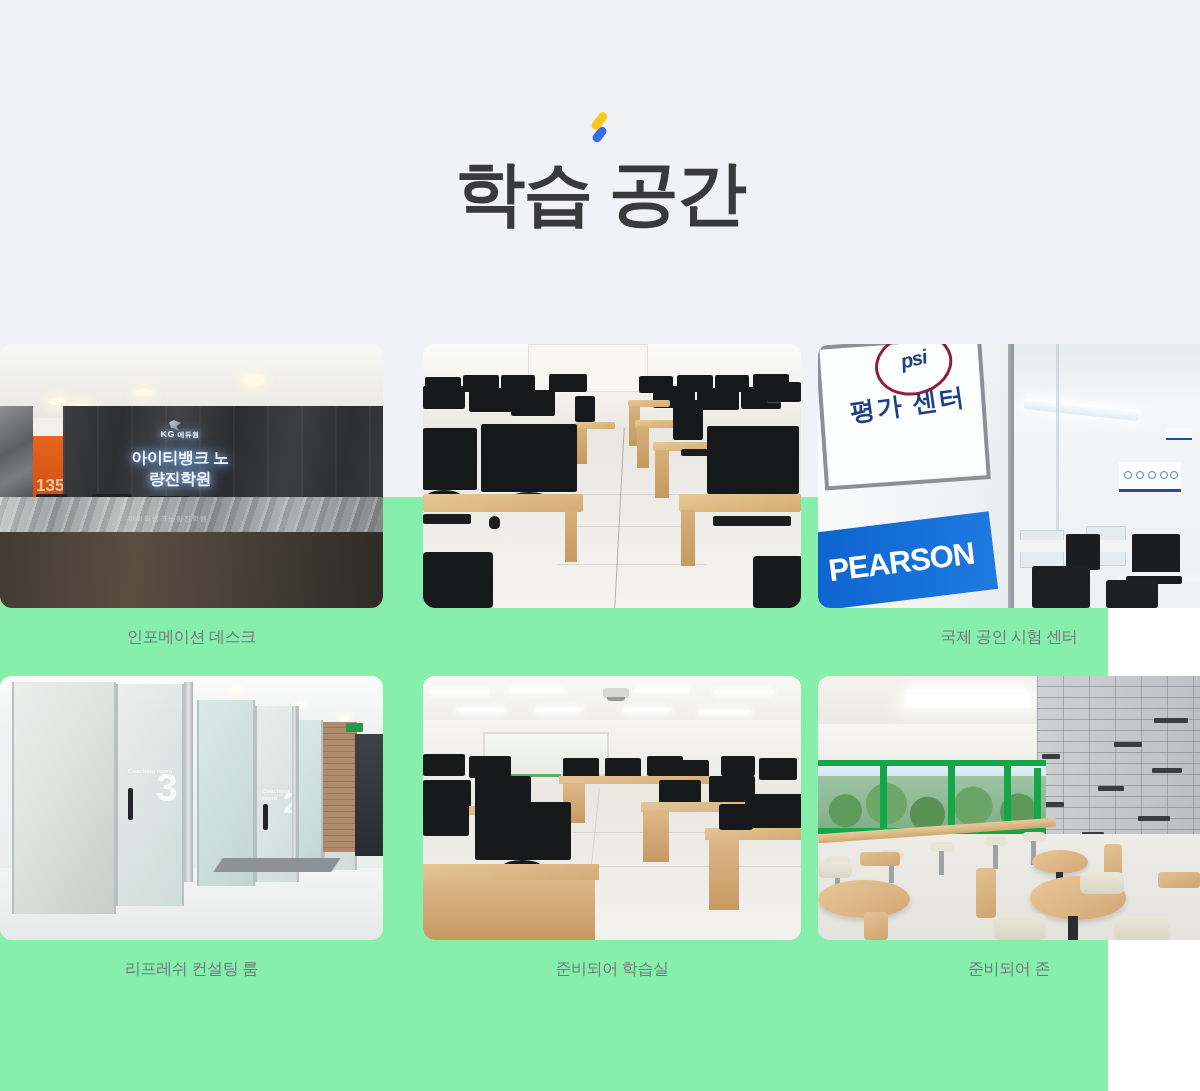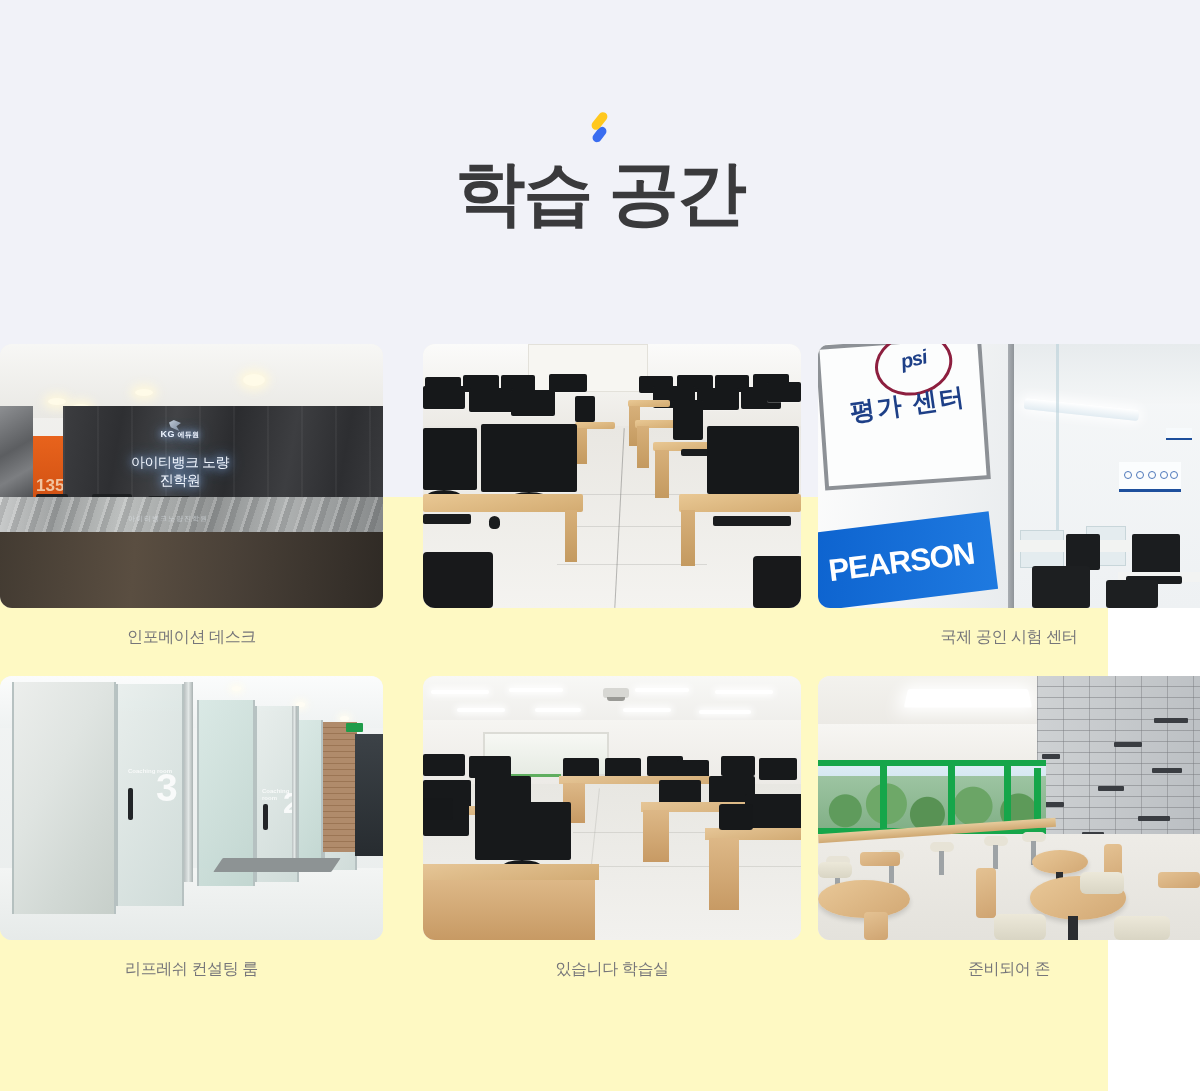--- a/index.html
+++ b/index.html
@@ -6,21 +6,21 @@
   * { margin:0; padding:0; box-sizing:border-box; }
   html, body {
     width:1200px; height:1091px;
     font-family:"Liberation Sans","DejaVu Sans",sans-serif;
     background:#ffffff;
     overflow:hidden;
   }
   #page {
     position:relative;
     width:1108px; height:1091px;
-    background:#fef9c3;
+    background:#86efac;
   }
   
   #bg-band {
     position:absolute; left:0; top:0; width:1200px; height:497px;
     background:#f1f2f8;
   }
 
   
   #header {
     position:absolute; left:0; top:0; width:1200px; height:344px;
@@ -125,22 +125,22 @@
     position:absolute; left:125px; top:85px; width:110px; height:36px;
     text-align:center;
   }
   .ph-desk .sign .kg {
     font-size:9px; font-weight:bold; color:#eef4ff;
     text-shadow:0 0 7px #9fc6ff, 0 0 14px #6fa5f5;
     letter-spacing:0.3px;
   }
   .ph-desk .sign .kg small { font-size:7px; }
   .ph-desk .sign .name {
-    margin-top:14px;
-    font-size:14px; font-weight:normal; color:#f2f7ff;
+    margin-top:8px;
+    font-size:16px; font-weight:bold; color:#f2f7ff;
     text-shadow:0 0 8px #9fc6ff, 0 0 15px #5f9af0;
     letter-spacing:-0.5px;
   }
   .ph-desk .sign .mark {
     position:absolute; left:44px; top:-9px;
     width:12px; height:11px;
     background:linear-gradient(135deg,#cdd8e6,#7e8ea3);
     clip-path:polygon(40% 0,100% 28%,62% 56%,86% 100%,14% 66%,0 22%);
     opacity:.9;
   }
@@ -748,21 +748,21 @@
           <div class="cdesk-front" style="left:286px; top:162px; width:30px; height:72px;"></div>
           <div class="cchair" style="left:296px; top:128px; width:34px; height:26px;"></div>
 
           <div class="cmon" style="left:0px;  top:124px; width:46px; height:36px;"></div>
           <div class="cmon" style="left:52px; top:126px; width:96px; height:58px;"></div>
           <div class="cmon-stand" style="left:80px; top:184px; width:38px; height:12px;"></div>
           <div class="cdesk" style="left:0px;  top:188px; width:176px; height:16px;"></div>
           <div class="cdesk-front" style="left:0px; top:204px; width:172px; height:60px;"></div>
           <div class="cchair" style="left:0px; top:122px; width:30px; height:22px;"></div>
         </div>
-        <div class="caption">있습니다 학습실</div>
+        <div class="caption">준비되어 학습실</div>
       </div>
 
       <div class="card c3">
         <div class="photo ph-lounge">
           <div class="l-ceiling"></div>
           <div class="l-light"></div>
           <div class="l-softwall"></div>
 
           <div class="bricks"></div>
           <div class="darkbrick" style="right:12px;  top:42px;  width:34px;"></div>

